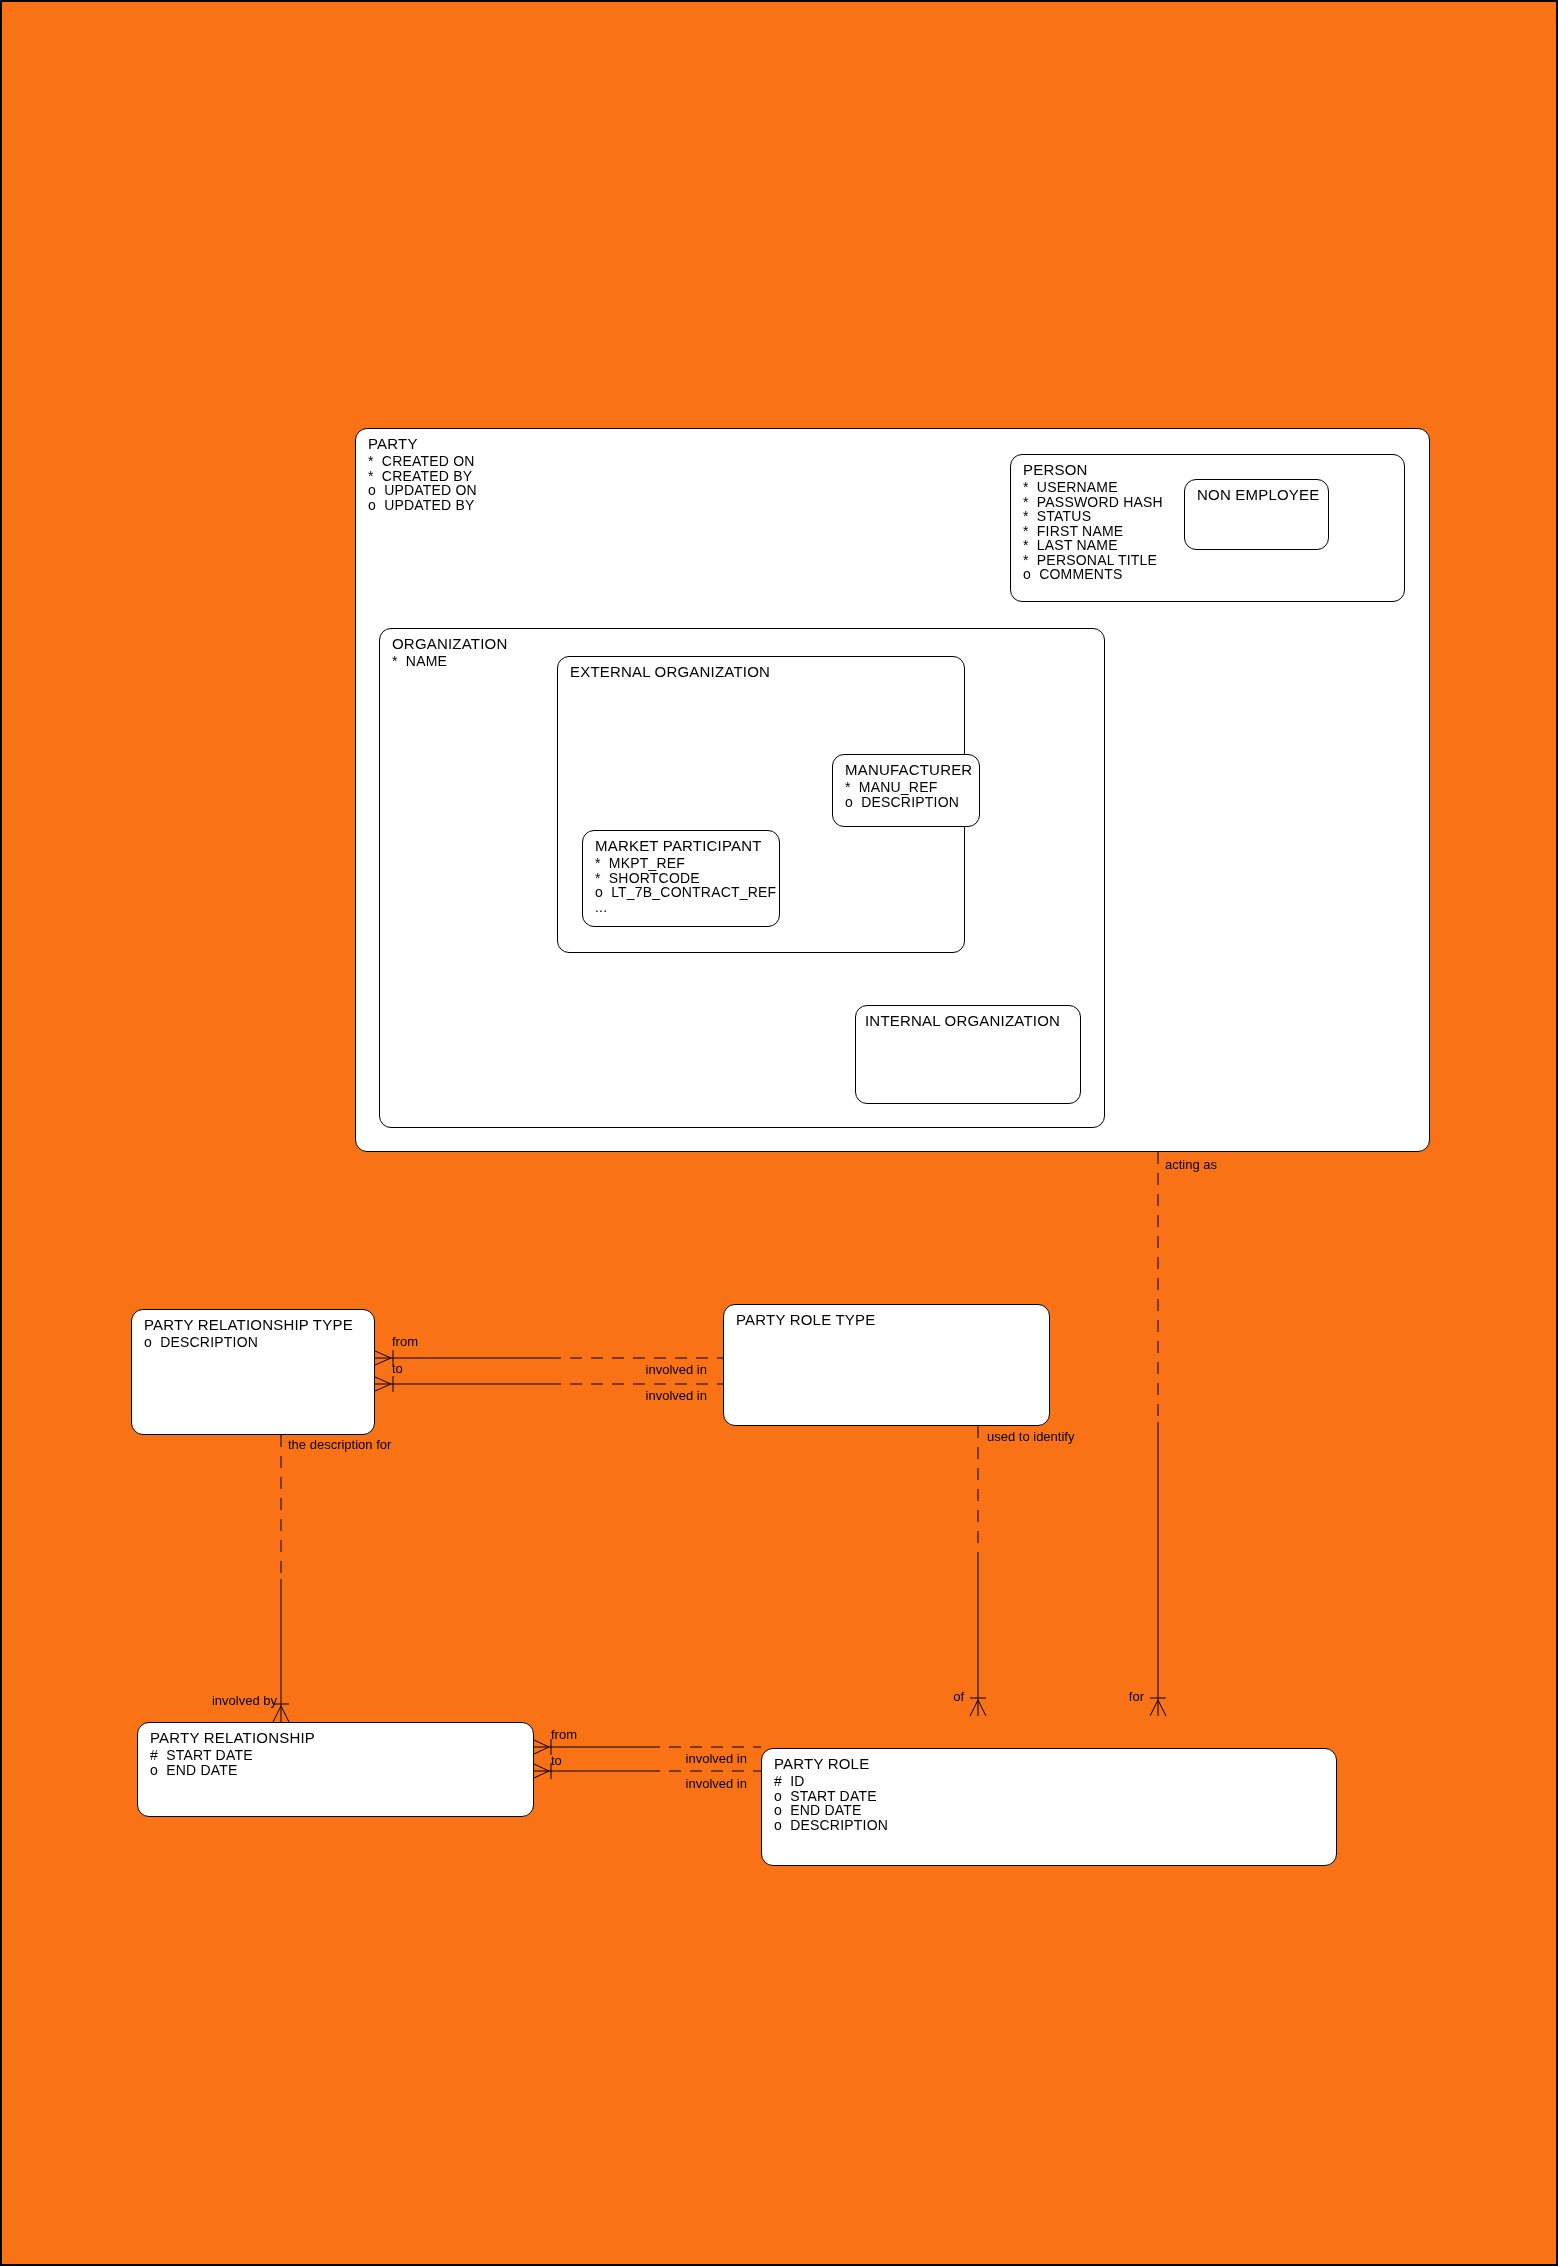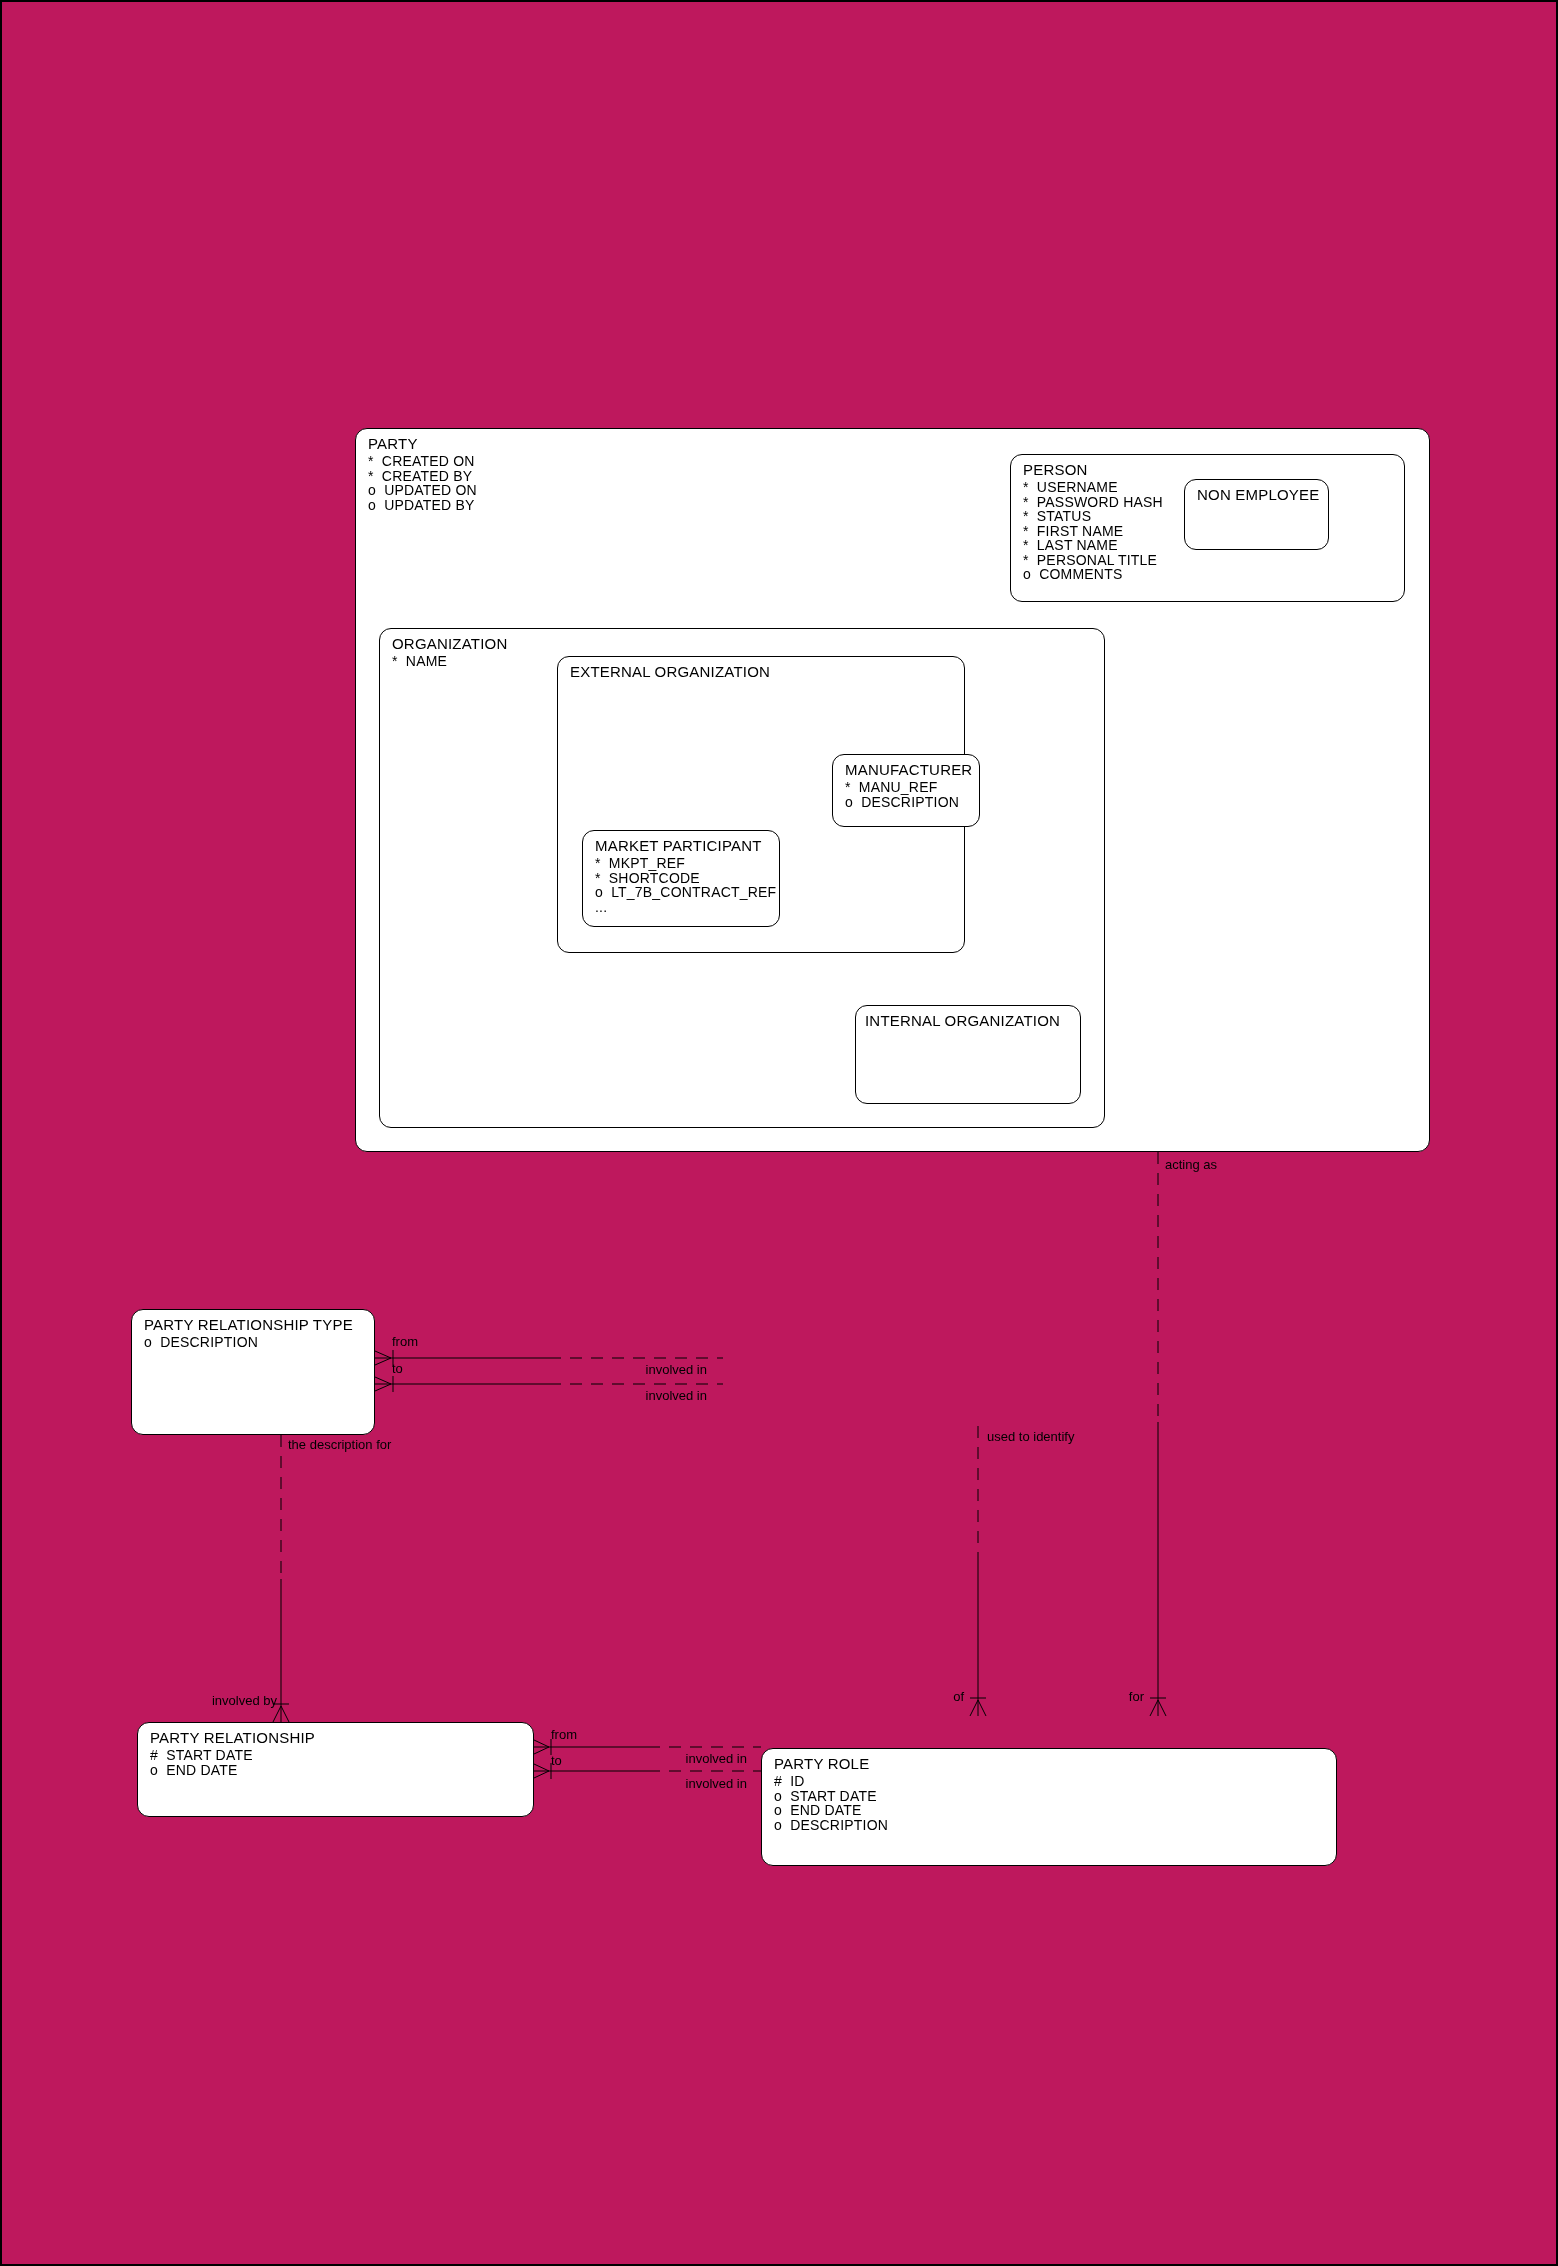--- a/index.html
+++ b/index.html
@@ -1,19 +1,19 @@
 <!DOCTYPE html>
 <html><head>
 <meta charset="utf-8">
 <style>
   html,body{margin:0;padding:0;background:#fff;}
   .page{
     position:relative;
     width:1558px;height:2266px;
-    background:#be185d;
+    background:#f97316;
     border:2px solid #000;
     box-sizing:border-box;
     font-family:"Liberation Sans", sans-serif;
     color:#000;
     overflow:hidden;
   }
   .entity{
     position:absolute;
     box-sizing:border-box;
     border:1px solid #000;
@@ -144,20 +144,23 @@
     <div class="e-title">NON EMPLOYEE</div>
   </div>
 
   <div class="entity" id="e-party-relationship-type">
     <div class="e-title">PARTY RELATIONSHIP TYPE</div>
     <div class="e-attrs">
         <div class="attr">o  DESCRIPTION</div>
       </div>
   </div>
 
+  <div class="entity" id="e-party-role-type">
+    <div class="e-title">PARTY ROLE TYPE</div>
+  </div>
 
   <div class="entity" id="e-party-relationship">
     <div class="e-title">PARTY RELATIONSHIP</div>
     <div class="e-attrs">
         <div class="attr">#  START DATE</div>
         <div class="attr">o  END DATE</div>
       </div>
   </div>
 
   <div class="entity" id="e-party-role">

